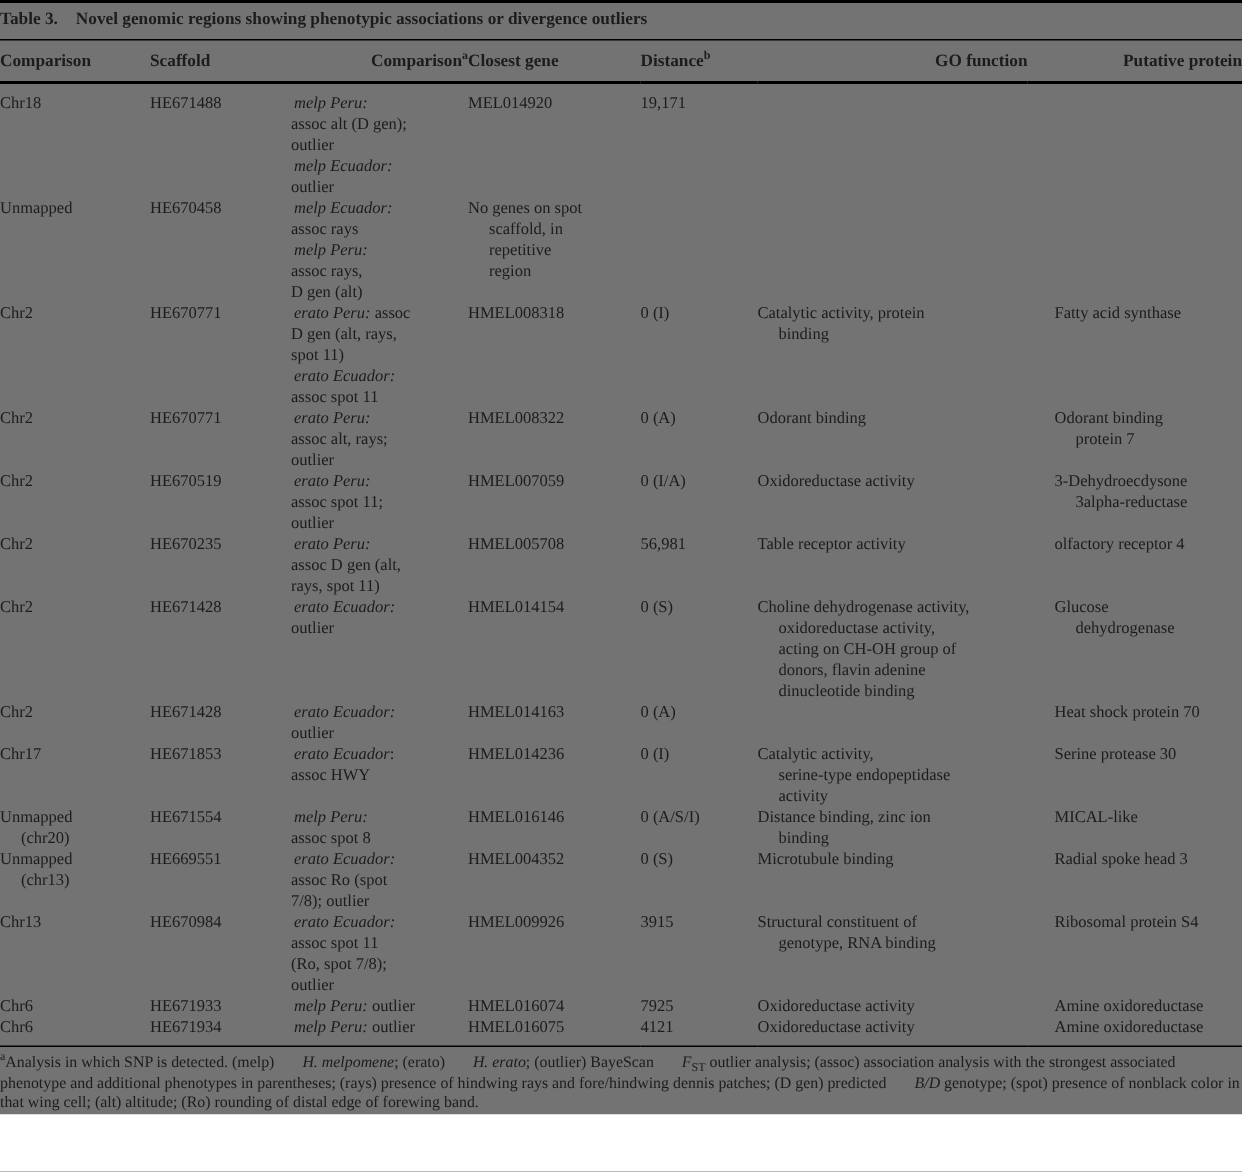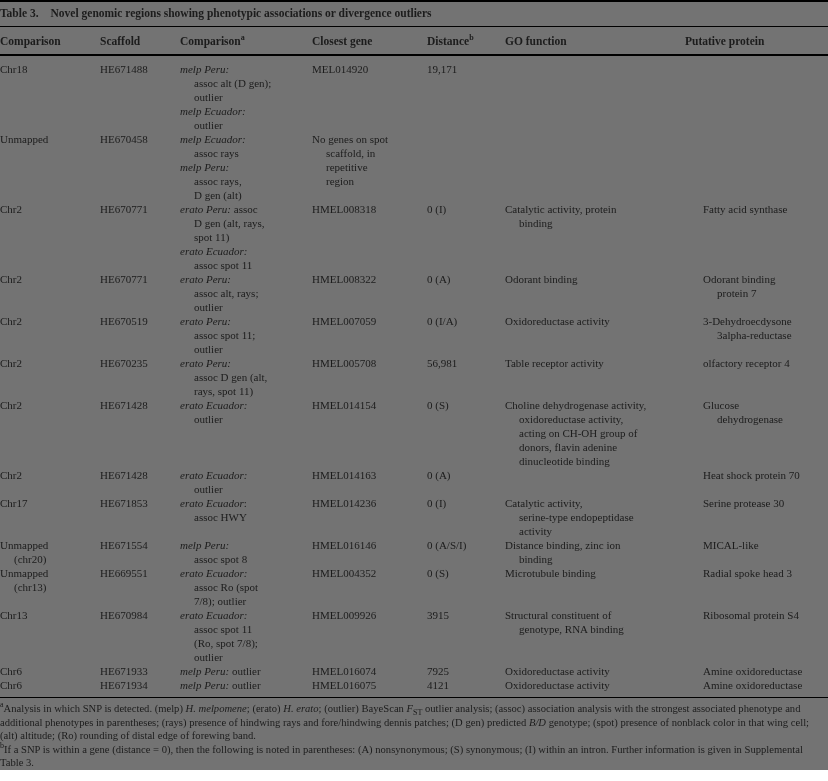--- a/index.html
+++ b/index.html
@@ -27,37 +27,37 @@
     table-layout: fixed;
     width: 828px;
     border-bottom: 1.5px solid #000;
   }
   thead tr { border-bottom: 2px solid #000; }
   th {
     font-size: 11.5px;
     font-weight: bold;
     padding: 7px 0 6px 0;
     vertical-align: bottom;
-    text-align: left;
+    text-align: right;
     line-height: 14px;
   }
   th.al { text-align: left; }
   th sup { font-size: 8px; line-height: 0; }
   td {
     vertical-align: top;
     font-size: 11px;
     line-height: 14px;
     padding: 0;
   }
   tbody tr:first-child td { padding-top: 6px; }
   tbody tr:last-child td { padding-bottom: 5px; }
   td.col-putative-protein { padding-left: 18px; }
   .ln { white-space: nowrap; }
   .ln.ind { padding-left: 14px; }
-  .it { font-style: italic; }
+  .it { font-style: italic; margin-left: 16px; }
 
   
   .footnotes { margin-top: 4px; }
   .footnote {
     margin: 0;
     font-size: 10.6px;
     line-height: 13.5px;
   }
   .footnote sup, .fn-sup { font-size: 8px; line-height: 0; }
   .footnote sub { font-size: 8px; line-height: 0; margin-top: 40px; }
@@ -445,16 +445,15 @@
           </td>
           <td class="col-putative-protein">
             <div class="ln"><span>Amine oxidoreductase</span></div>
           </td>
         </tr>
       </tbody>
   </table>
 
   <div class="footnotes">
       <p class="footnote"><sup>a</sup><span>Analysis in which SNP is detected. (melp) </span><span class="it">H. melpomene</span><span>; (erato) </span><span class="it">H. erato</span><span>; (outlier) BayeScan </span><span class="it">F</span><sub>ST</sub><span> outlier analysis; (assoc) association analysis with the strongest associated phenotype and additional phenotypes in parentheses; (rays) presence of hindwing rays and fore/hindwing dennis patches; (D gen) predicted </span><span class="it">B/D</span><span> genotype; (spot) presence of nonblack color in that wing cell; (alt) altitude; (Ro) rounding of distal edge of forewing band.</span></p>
-      <p class="footnote"><sup>b</sup><span>If a SNP is within a gene (distance = 0), then the following is noted in parentheses: (A) nonsynonymous; (S) synonymous; (I) within an intron. Further information is given in Supplemental Table 3.</span></p>
     </div>
 
 </div>
 
 </body></html>

